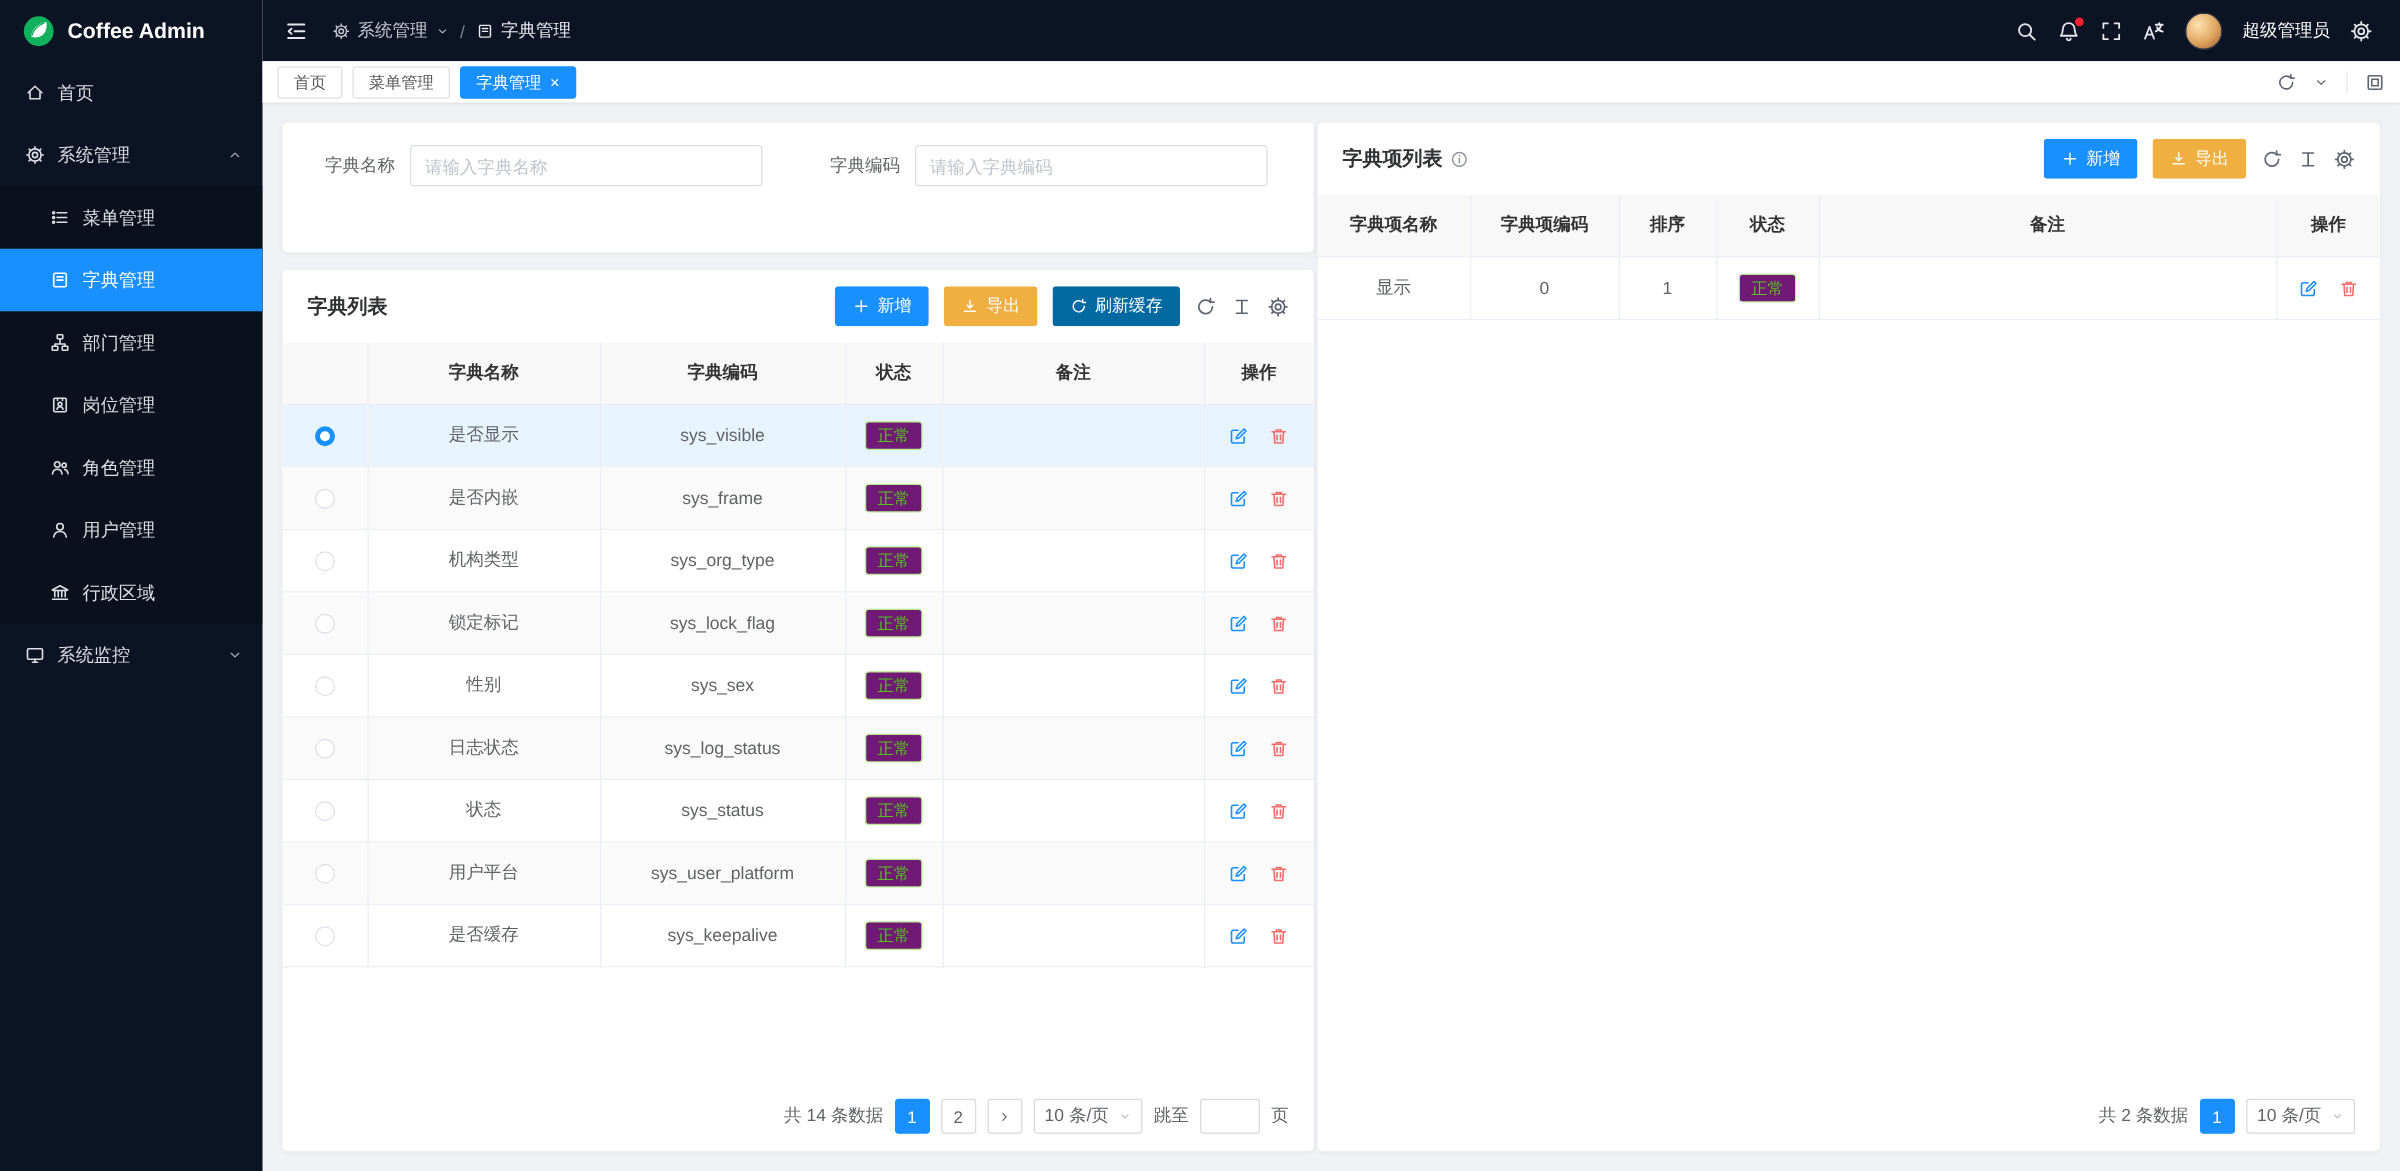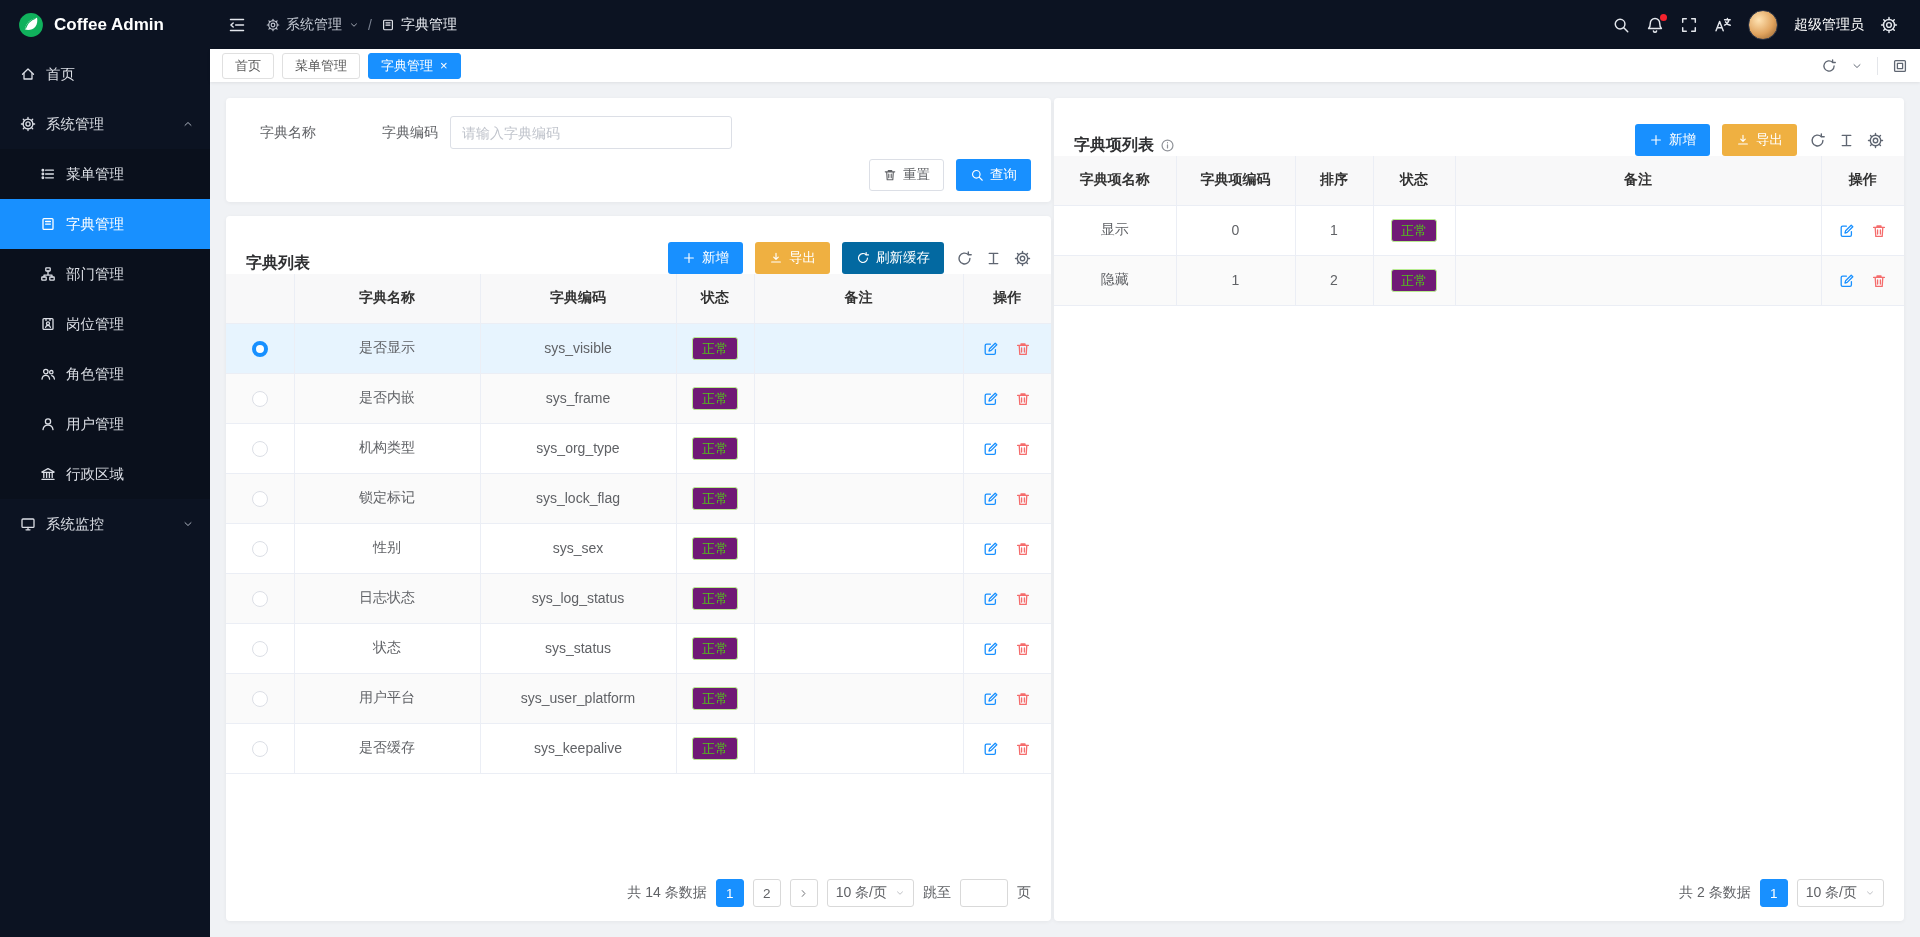--- a/index.html
+++ b/index.html
@@ -58,21 +58,21 @@
 .form-buttons{display:flex;justify-content:flex-end;gap:12px;margin-top:10px}
 .btn{display:inline-flex;align-items:center;justify-content:center;gap:6px;height:34px;padding:0 16px;border-radius:3px;border:1px solid transparent;font-size:14px;cursor:pointer;font-family:inherit;white-space:nowrap}
 .btn .bi{width:14px;height:14px}
 .btn.primary{background:#1890ff;color:#fff}
 .btn.warn{background:#efb041;color:#fff}
 .btn.green{background:#0369a1;color:#fff}
 .btn.plain{background:#fff;border-color:#dcdfe6;color:#606266}
 .btn.sm{height:32px;padding:0 13px;font-size:13.5px}
 .list-card{flex:1;position:relative;display:flex;flex-direction:column;min-height:0}
 .item-card{height:100%;position:relative;display:flex;flex-direction:column;min-height:0}
-.card-header{height:58px;flex:none;display:flex;align-items:flex-end;padding:0 20px;gap:12px}
+.card-header{height:58px;flex:none;display:flex;align-items:center;padding:0 20px;gap:12px}
 .card-title{font-size:16px;font-weight:bold;color:#303133;display:flex;align-items:center;gap:6px;white-space:nowrap}
 .card-title .info{width:15px;height:15px;color:#909399;cursor:pointer}
 .card-tools{margin-left:auto;display:flex;align-items:center;gap:12px}
 .tool-icon{width:17px;height:17px;color:#5f6672;cursor:pointer}
 
 .tbl{width:100%;border-collapse:collapse;table-layout:fixed;font-size:14px;color:#606266;text-align:center}
 .tbl th{background:#f8f8f9;color:#333;font-weight:bold;height:49px}
 .tbl th,.tbl td{border-bottom:1px solid #ebeef5;border-right:1px solid #ebeef5;padding:0 8px;overflow:hidden;white-space:nowrap}
 .tbl th:last-child,.tbl td:last-child{border-right:none}
 .tbl td{height:50px}
@@ -330,44 +330,26 @@
     </div>
 
     <div class="content">
 
       <div class="col-left">
 
         <div class="card search-card">
           <div class="form-row">
             <div class="form-item">
               <label>字典名称</label>
+              <input placeholder="请输入字典名称" style="">
             </div>
             <div class="form-item">
               <label>字典编码</label>
               <input placeholder="请输入字典编码" style="">
             </div>
-          </div>
-          <div class="form-buttons">
-            <button class="btn plain sm">
-              <span class="icon bi">
-                  <svg viewBox="0 0 16 16">
-                    <path d="M2.6 4.4h10.8M6 4.4V3h4v1.4M4.2 4.4l.6 9h6.4l.6-9M6.6 7v4M9.4 7v4"></path>
-                  </svg>
-                </span>
-              <span>重置</span>
-            </button>
-            <button class="btn primary sm">
-              <span class="icon bi">
-                  <svg viewBox="0 0 16 16">
-                    <circle cx="7.2" cy="7.2" r="4.3"></circle>
-                    <path d="M10.5 10.5 14 14"></path>
-                  </svg>
-                </span>
-              <span>查询</span>
-            </button>
           </div>
         </div>
 
         <div class="card list-card">
           <div class="card-header">
             <div class="card-title">
               <span>字典列表</span>
             </div>
             <div class="card-tools">
               <button class="btn primary sm">
@@ -697,37 +679,20 @@
                       <svg viewBox="0 0 16 16">
                         <path d="M7.4 3.2H3.6c-.8 0-1.4.6-1.4 1.4v7.4c0 .8.6 1.4 1.4 1.4H11c.8 0 1.4-.6 1.4-1.4V8.6"></path>
                         <path d="M12.2 2.2l1.6 1.6-5.6 5.6-2.2.6.6-2.2z"></path>
                       </svg>
                     </span><span class="op del icon">
                       <svg viewBox="0 0 16 16">
                         <path d="M2.6 4.4h10.8M6 4.4V3h4v1.4M4.2 4.4l.6 9h6.4l.6-9M6.6 7v4M9.4 7v4"></path>
                       </svg>
                     </span></td>
                 </tr>
-                <tr>
-                  <td>隐藏</td>
-                  <td>1</td>
-                  <td>2</td>
-                  <td><span class="tag">正常</span></td>
-                  <td></td>
-                  <td><span class="op edit icon">
-                      <svg viewBox="0 0 16 16">
-                        <path d="M7.4 3.2H3.6c-.8 0-1.4.6-1.4 1.4v7.4c0 .8.6 1.4 1.4 1.4H11c.8 0 1.4-.6 1.4-1.4V8.6"></path>
-                        <path d="M12.2 2.2l1.6 1.6-5.6 5.6-2.2.6.6-2.2z"></path>
-                      </svg>
-                    </span><span class="op del icon">
-                      <svg viewBox="0 0 16 16">
-                        <path d="M2.6 4.4h10.8M6 4.4V3h4v1.4M4.2 4.4l.6 9h6.4l.6-9M6.6 7v4M9.4 7v4"></path>
-                      </svg>
-                    </span></td>
-                </tr>
               </tbody>
           </table>
           <div class="pagination">
             <span>共 2 条数据</span>
             <span class="pages">
                 <span class="page active">1</span>
               </span>
             <span class="psel">
               <span>10 条/页</span>
               <span class="icon caret">

